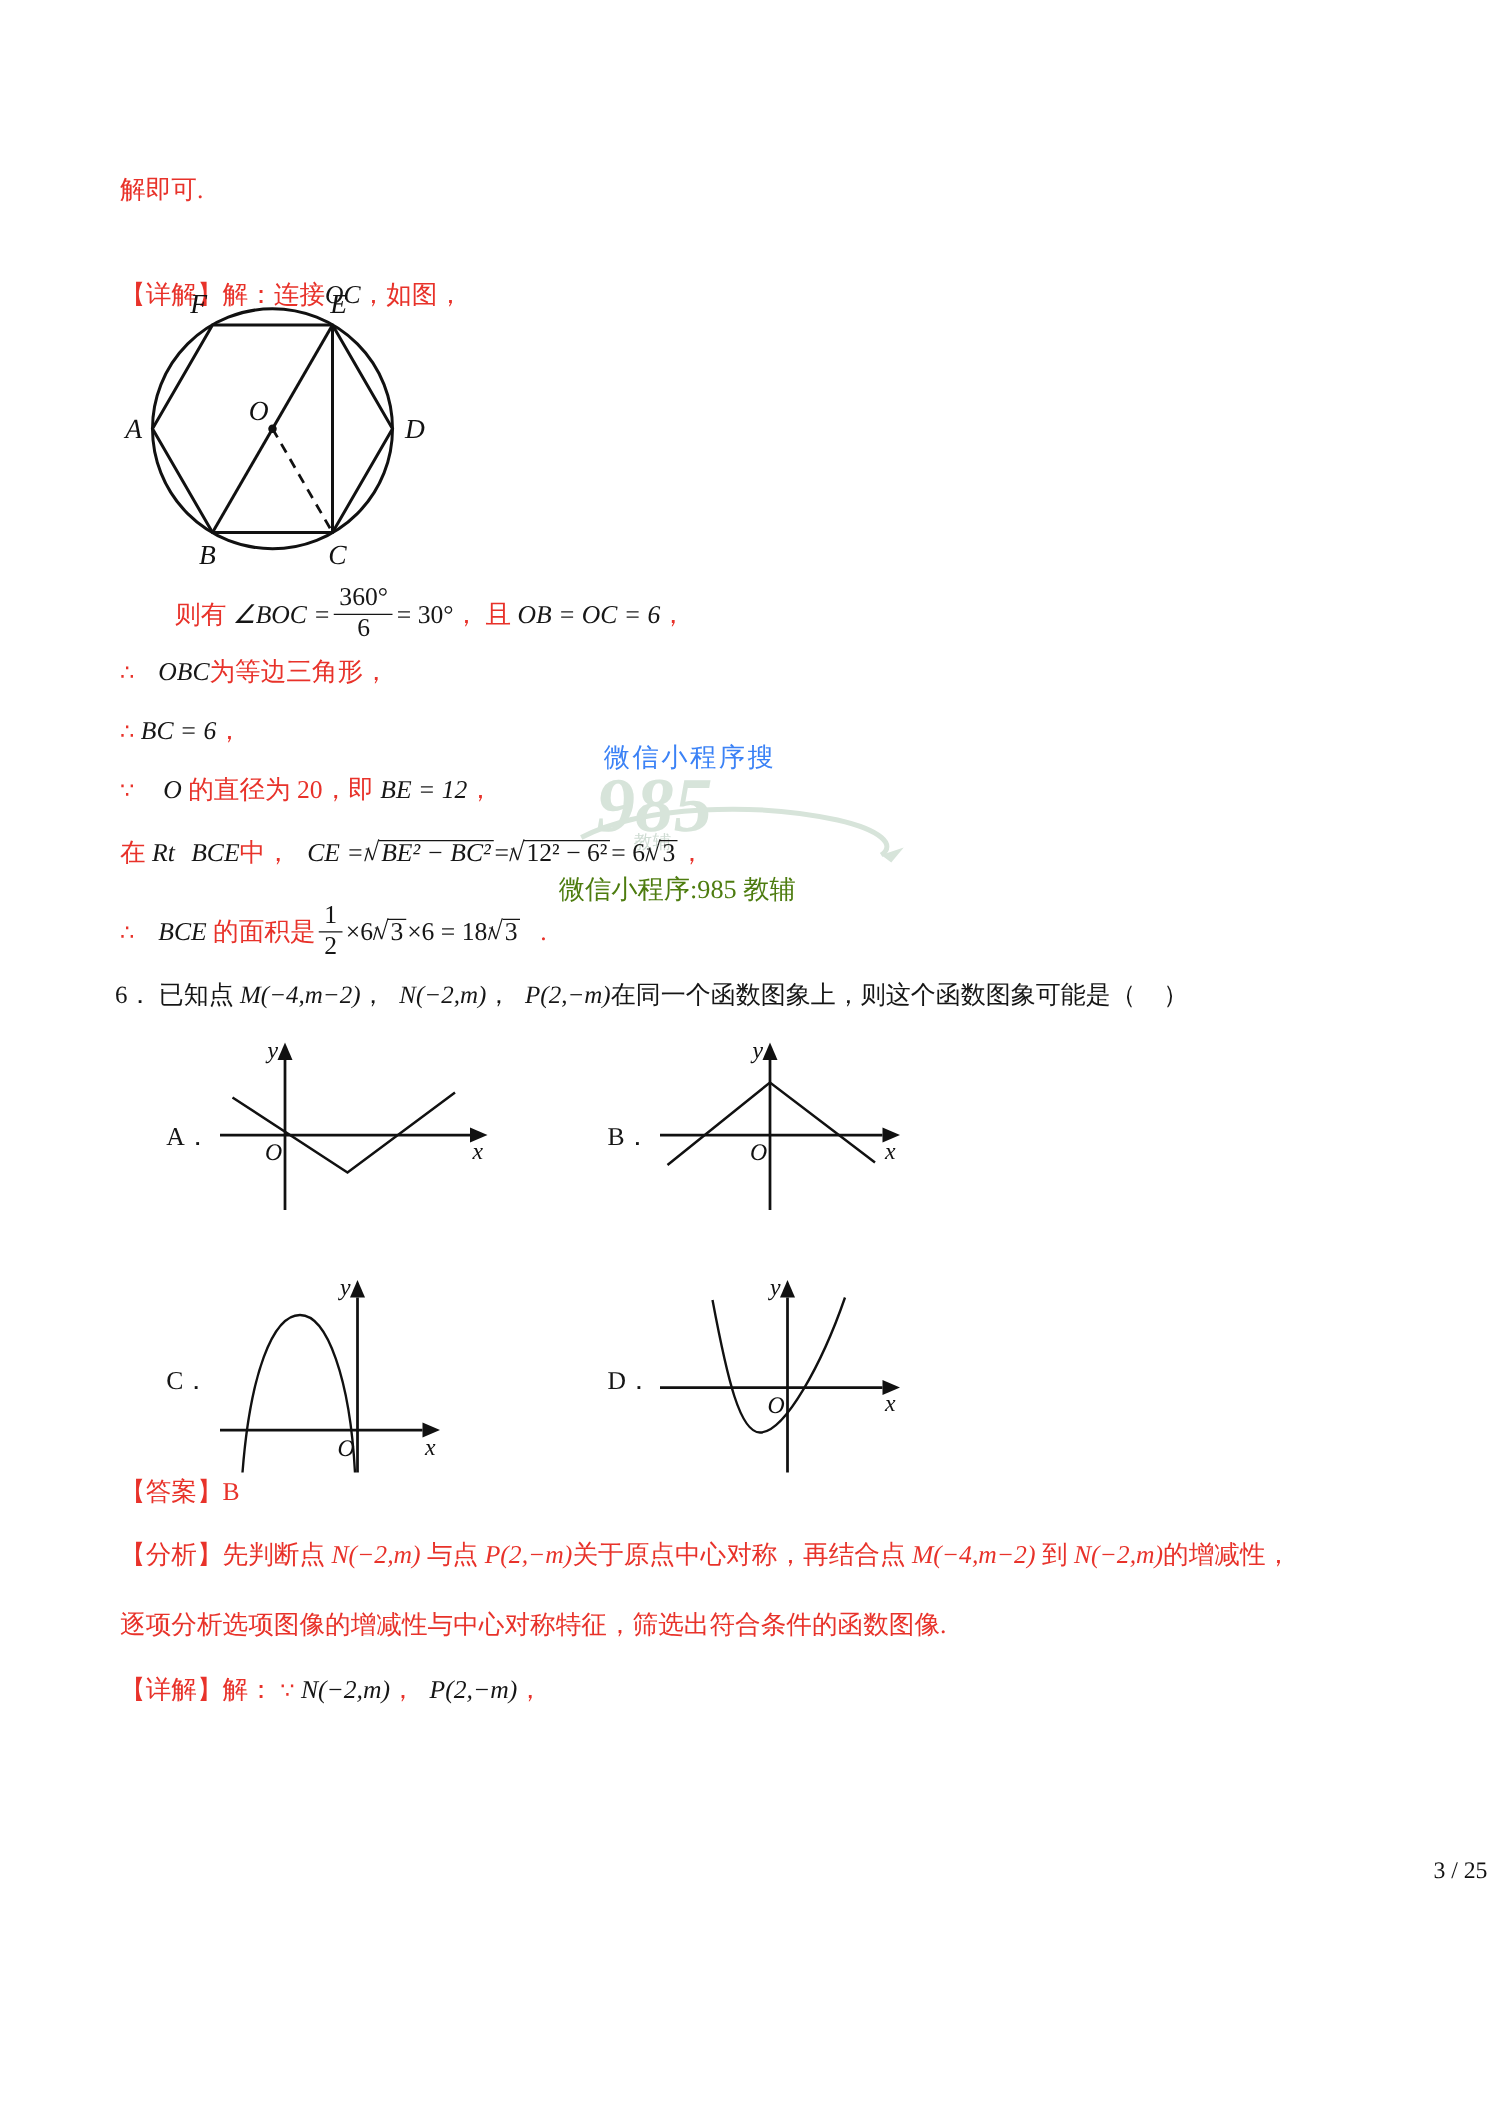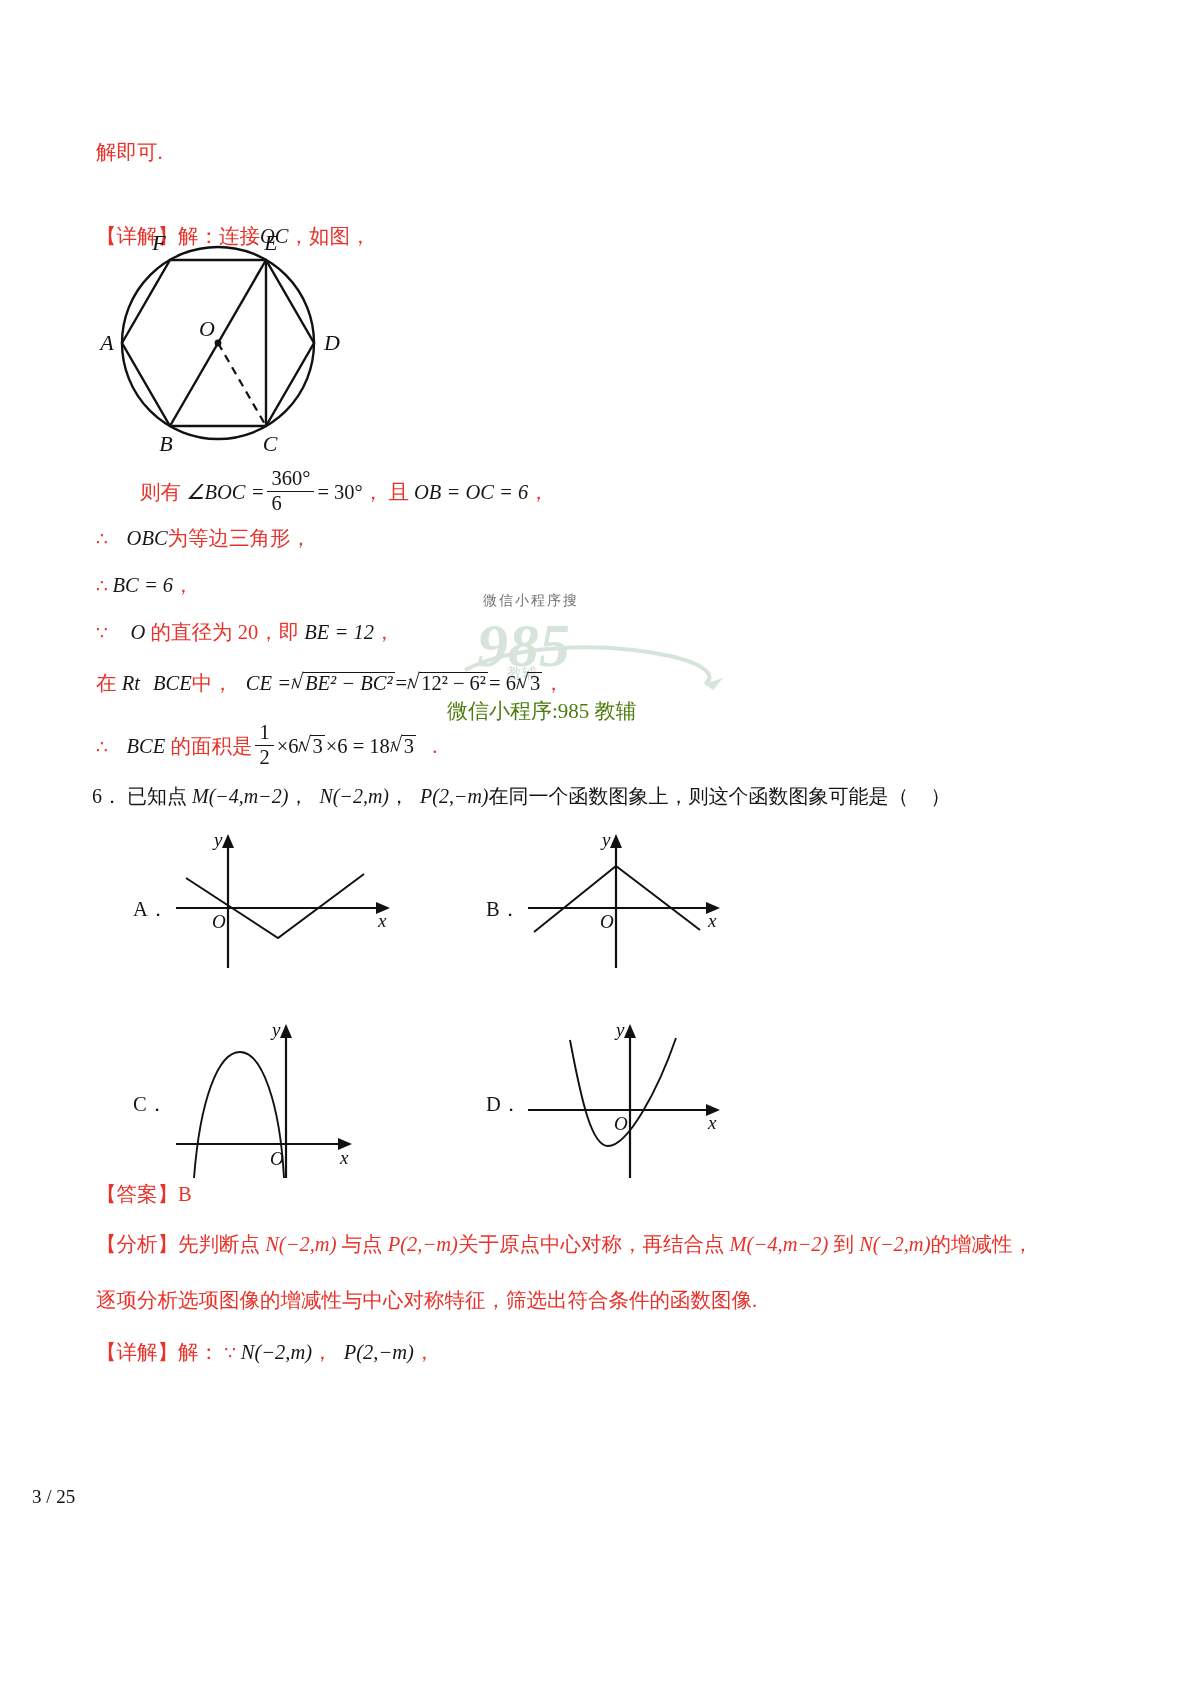--- a/index.html
+++ b/index.html
@@ -6,48 +6,48 @@
   body{
     width:1190px;height:1683px;background:#ffffff;
     font-family:"Liberation Serif",serif;
     color:#111;position:relative;overflow:hidden;
   }
   .page{position:absolute;left:0;top:0;width:1190px;height:1683px;}
   .red{color:#e8322a;}
   .blk{color:#161616;}
   .line{position:absolute;white-space:nowrap;font-size:20.5px;line-height:1;}
   .mi{font-style:italic;font-family:"Liberation Serif",serif;}
-  .frac{display:inline-block;vertical-align:-0.52em;line-height:1.06;margin:0 3px;}
+  .frac{display:inline-block;vertical-align:-0.52em;text-align:center;line-height:1.06;margin:0 3px;}
   .frac .num{display:block;border-bottom:1.3px solid currentColor;padding:0 4px 1px;}
   .frac .den{display:block;padding:1px 4px 0;}
   .rad{display:inline-block;position:relative;padding-left:11px;margin:0 1px;}
   .rad:before{
     content:"";position:absolute;left:1px;top:0.30em;width:7px;height:0.52em;
     border-left:1.2px solid currentColor;border-bottom:1.2px solid currentColar;
     transform:skewX(-16deg);
   }
   .rad > .radsym{position:absolute;left:0;top:-0.04em;font-size:1.02em;}
   .rad > .rcont{display:inline-block;border-top:1.2px solid currentColor;padding:0 2px 0 2px;}
   .therefore,.because{font-family:"DejaVu Sans",sans-serif;font-size:18px;}
   .watermark{position:absolute;pointer-events:none;user-select:none;}
 
   
   svg{overflow:visible;}
   .lbl{font-family:"Liberation Serif",serif;font-style:italic;font-size:22px;fill:#111;}
   .lbl-s{font-family:"Liberation Serif",serif;font-style:italic;font-size:19px;fill:#111;}
   .opt{position:absolute;font-size:20.5px;font-family:"Liberation Serif",serif;}
-  .pagenum{position:absolute;left:0;right:0;text-align:left;font-size:19px;color:#111;margin-left:32px;}
+  .pagenum{position:absolute;left:0;right:0;text-align:right;font-size:19px;color:#111;}
 </style>
 </head>
 <body>
 
 <div class="page">
 
   <div class="watermark" style="left:455px;top:592px;width:290px;height:150px;">
-    <div style="position:absolute;left:28px;top:0;font-size:14px;color:#737373;font-family:'Liberation Serif',serif;letter-spacing:2px;">微信小程序搜</div>
+    <div style="position:absolute;left:28px;top:0;font-size:21px;color:#3b82f6;font-family:'Liberation Serif',serif;letter-spacing:2px;">微信小程序搜</div>
     <div style="position:absolute;left:22px;top:18px;font-size:62px;font-weight:bold;color:#d7e4da;font-family:'Liberation Serif',serif;font-style:italic;">985</div>
     <div style="position:absolute;left:52px;top:72px;font-size:15px;color:#cfdcd3;font-family:'Liberation Serif',serif;">教辅</div>
     <div style="position:absolute;left:-8px;top:105px;font-size:21px;color:#4d7c0f;font-family:'Liberation Serif',serif;white-space:nowrap;">微信小程序:985 教辅</div>
     <svg width="290" height="150" style="position:absolute;left:0;top:0;">
       <path d="M10,78 C60,52 150,50 215,64 C250,72 262,84 250,92" fill="none" stroke="#d7e4da" stroke-width="4"></path>
       <path d="M250,92 L268,86 L258,98 Z" fill="#d7e4da"></path>
     </svg>
   </div>
 
   <div class="line red" style="left:96px;top:142px;">解即可.</div>

